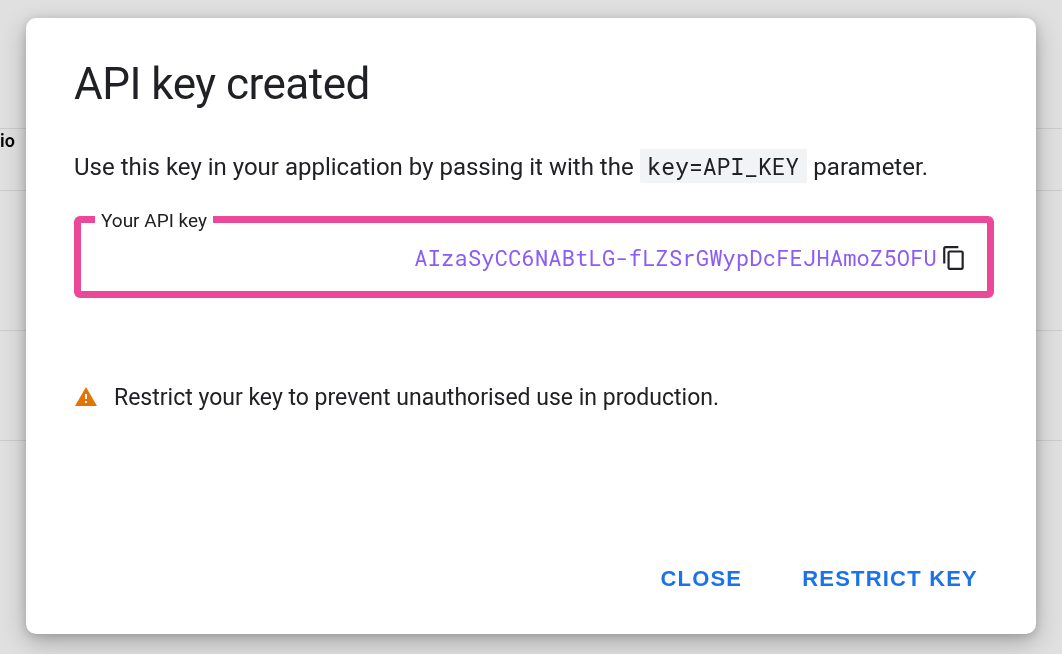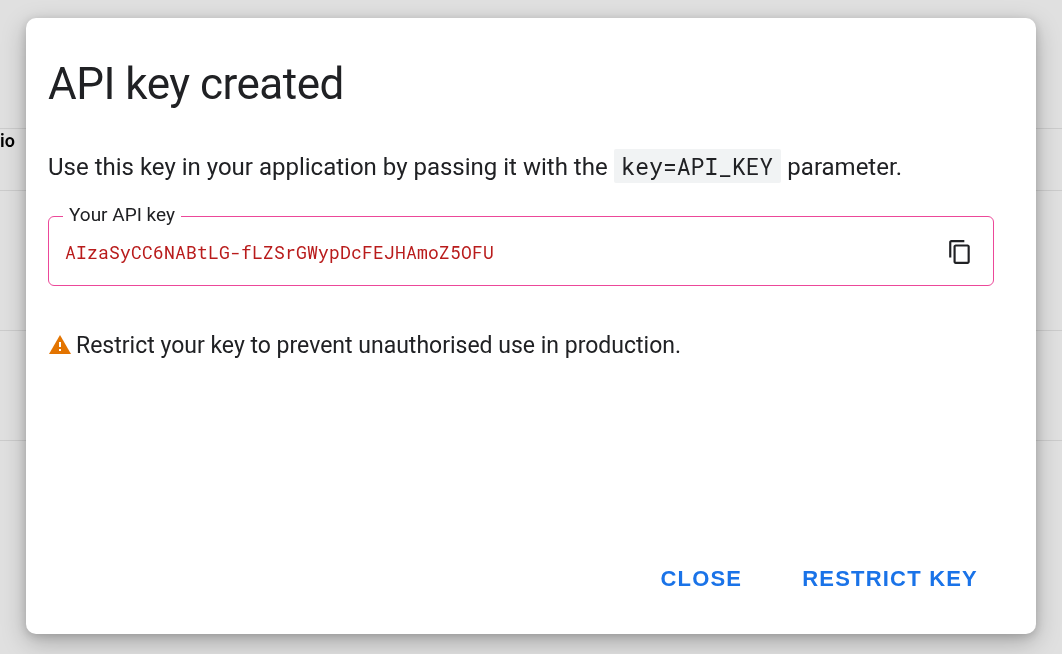--- a/index.html
+++ b/index.html
@@ -38,21 +38,21 @@
   }
   .dialog {
     position: absolute;
     left: 26px;
     top: 18px;
     right: 26px;
     bottom: 20px;
     background: #fff;
     border-radius: 10px;
     box-shadow: 0 8px 24px rgba(0,0,0,0.25), 0 2px 8px rgba(0,0,0,0.15);
-    padding: 40px 42px 28px 22px;
+    padding: 40px 42px 28px 48px;
     display: flex;
     flex-direction: column;
   }
   .dialog-title {
     font-size: 44px;
     font-weight: 400;
     color: #202124;
     letter-spacing: -0.5px;
     margin-bottom: 40px;
   }
@@ -64,67 +64,69 @@
   }
   .code-inline {
     font-family: 'Roboto Mono', Menlo, Consolas, monospace;
     background: #f1f3f4;
     padding: 2px 8px;
     font-size: 23px;
     border-radius: 2px;
   }
   .field-wrap {
     position: relative;
-    border: 1px solid #ec4899;
+    border: 7px solid #ec4899;
     border-radius: 6px;
     padding: 18px 16px 16px 16px;
     display: flex;
     align-items: center;
     margin-bottom: 46px;
   }
   .field-label {
     position: absolute;
     top: -14px;
     left: 14px;
     background: #fff;
     padding: 0 6px;
     font-size: 19px;
     color: #202124;
   }
   .field-value {
     flex: 1;
     font-family: 'Roboto Mono', Menlo, Consolas, monospace;
-    font-size: 18px;
-    color: #b91c1c;
+    font-size: 22px;
+    color: #8b5cf6;
     letter-spacing: 0.2px;
     border: none;
     outline: none;
     background: transparent;
+    text-align: right;
   }
   .copy-btn {
     background: transparent;
     border: none;
     cursor: pointer;
     padding: 4px;
     display: flex;
     align-items: center;
     justify-content: center;
   }
   .copy-btn svg {
     width: 26px;
     height: 26px;
     fill: #202124;
   }
   .warn-row {
     display: flex;
     align-items: center;
-    gap: 4px;
+    gap: 16px;
     font-size: 23px;
     color: #202124;
     margin-bottom: 20px;
+    margin-top: 40px;
   }
   .warn-icon {
     width: 24px;
     height: 24px;
     flex-shrink: 0;
   }
   .spacer {
     flex: 1;
   }
   .actions {

